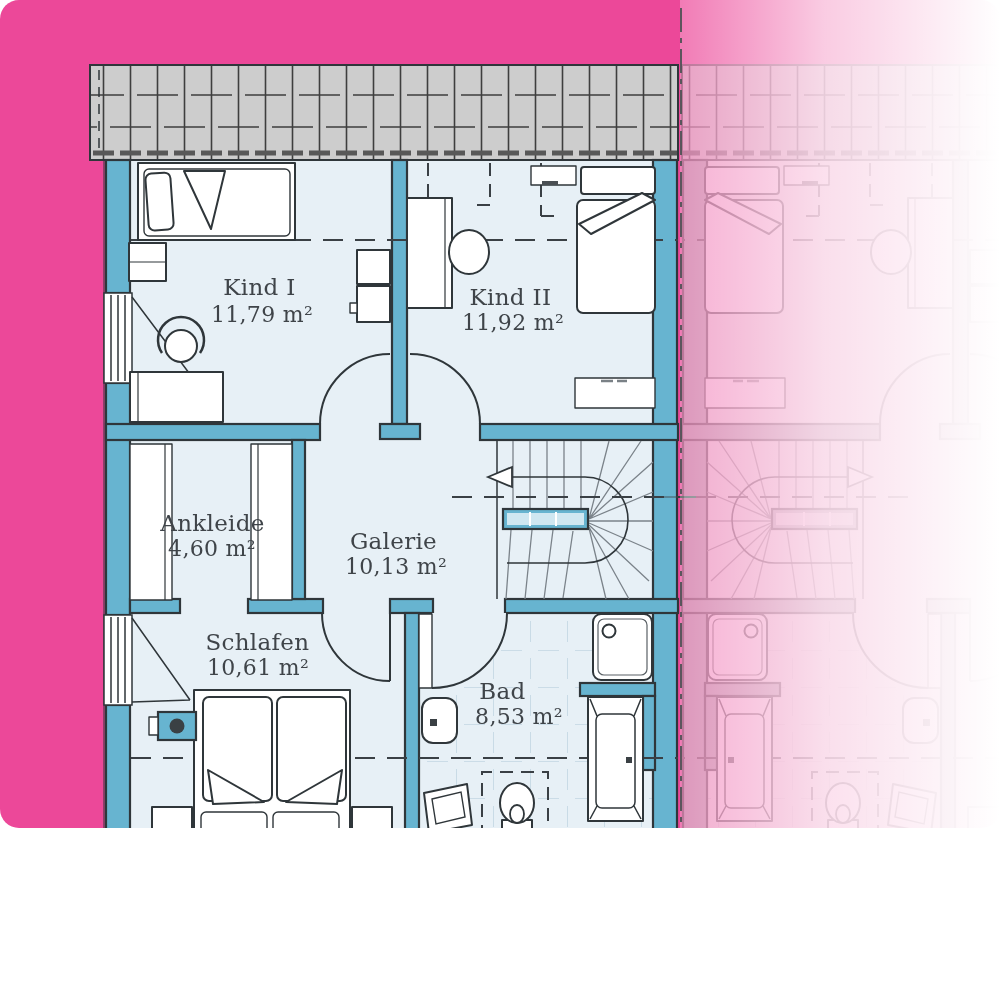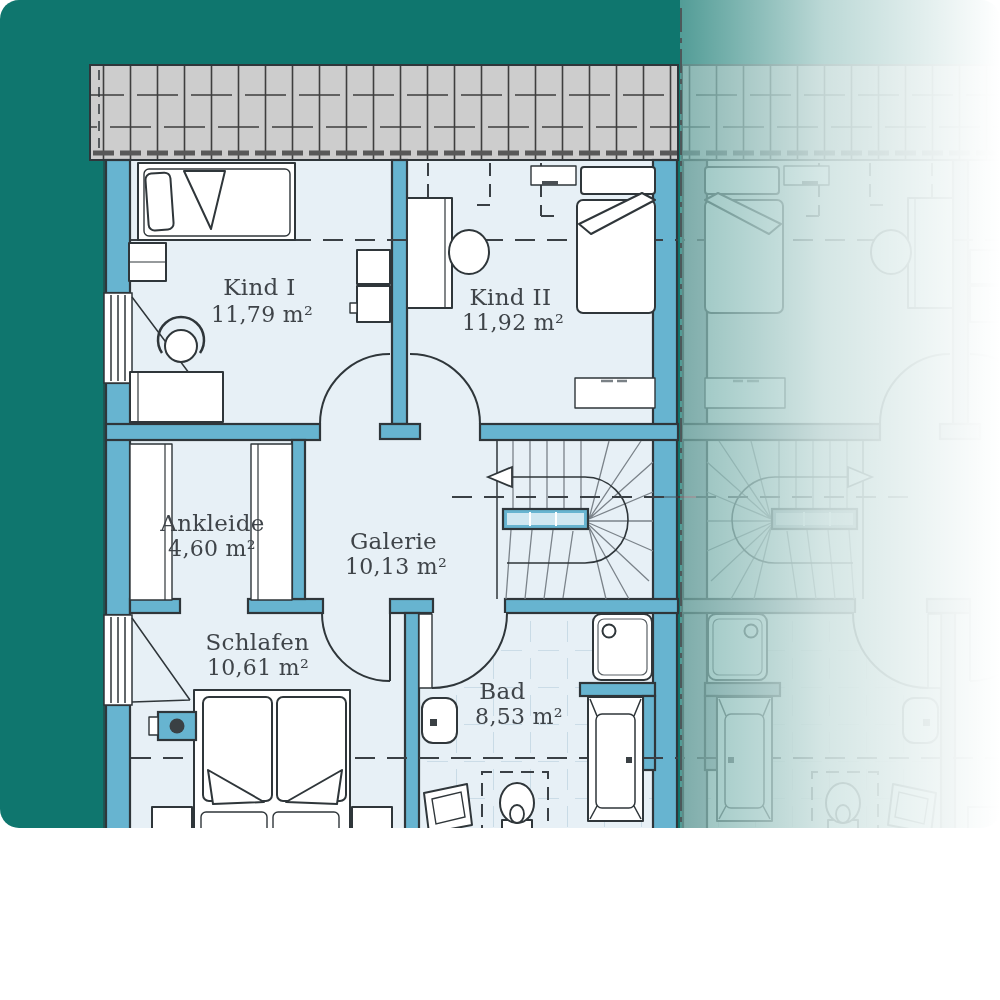--- a/index.html
+++ b/index.html
@@ -1,20 +1,20 @@
 <!DOCTYPE html>
 <html style="--wall: #67b4d0; --floor: #e7f0f6; --roof: #cdcdcd; --line: #2f363a; --text: #3f4449; --tileline: #c2d6e2; --stairline: #7b838a;"><head>
 <meta charset="utf-8">
 <style>
   :root{
     --wall:#67b4d0; --floor:#e7f0f6; --roof:#cdcdcd; --line:#2f363a;
     --text:#3f4449; --tileline:#c2d6e2; --stairline:#7b838a;
   }
   html,body{margin:0;padding:0;background:#fff;}
-  .stage{width:1000px;height:828px;position:relative;background:#0f766e;border-radius:19px;}
+  .stage{width:1000px;height:828px;position:relative;background:#ec4899;border-radius:19px;}
   svg{display:block;}
   text{font-family:"DejaVu Serif","Liberation Serif",serif;fill:var(--text);}
   .room-name{font-size:23px;letter-spacing:.3px;}
   .room-area{font-size:22px;letter-spacing:.3px;}
   .wall{fill:var(--wall);stroke:var(--line);stroke-width:2.2;}
   .floorrect{fill:var(--floor);}
   .furn{fill:#ffffff;stroke:var(--line);stroke-width:2;stroke-linejoin:round;}
   .furn-thin{fill:#ffffff;stroke:var(--line);stroke-width:1.4;stroke-linejoin:round;}
   .ln{stroke:var(--line);fill:none;}
   .lngray{stroke:var(--stairline);fill:none;stroke-width:1.3;}

